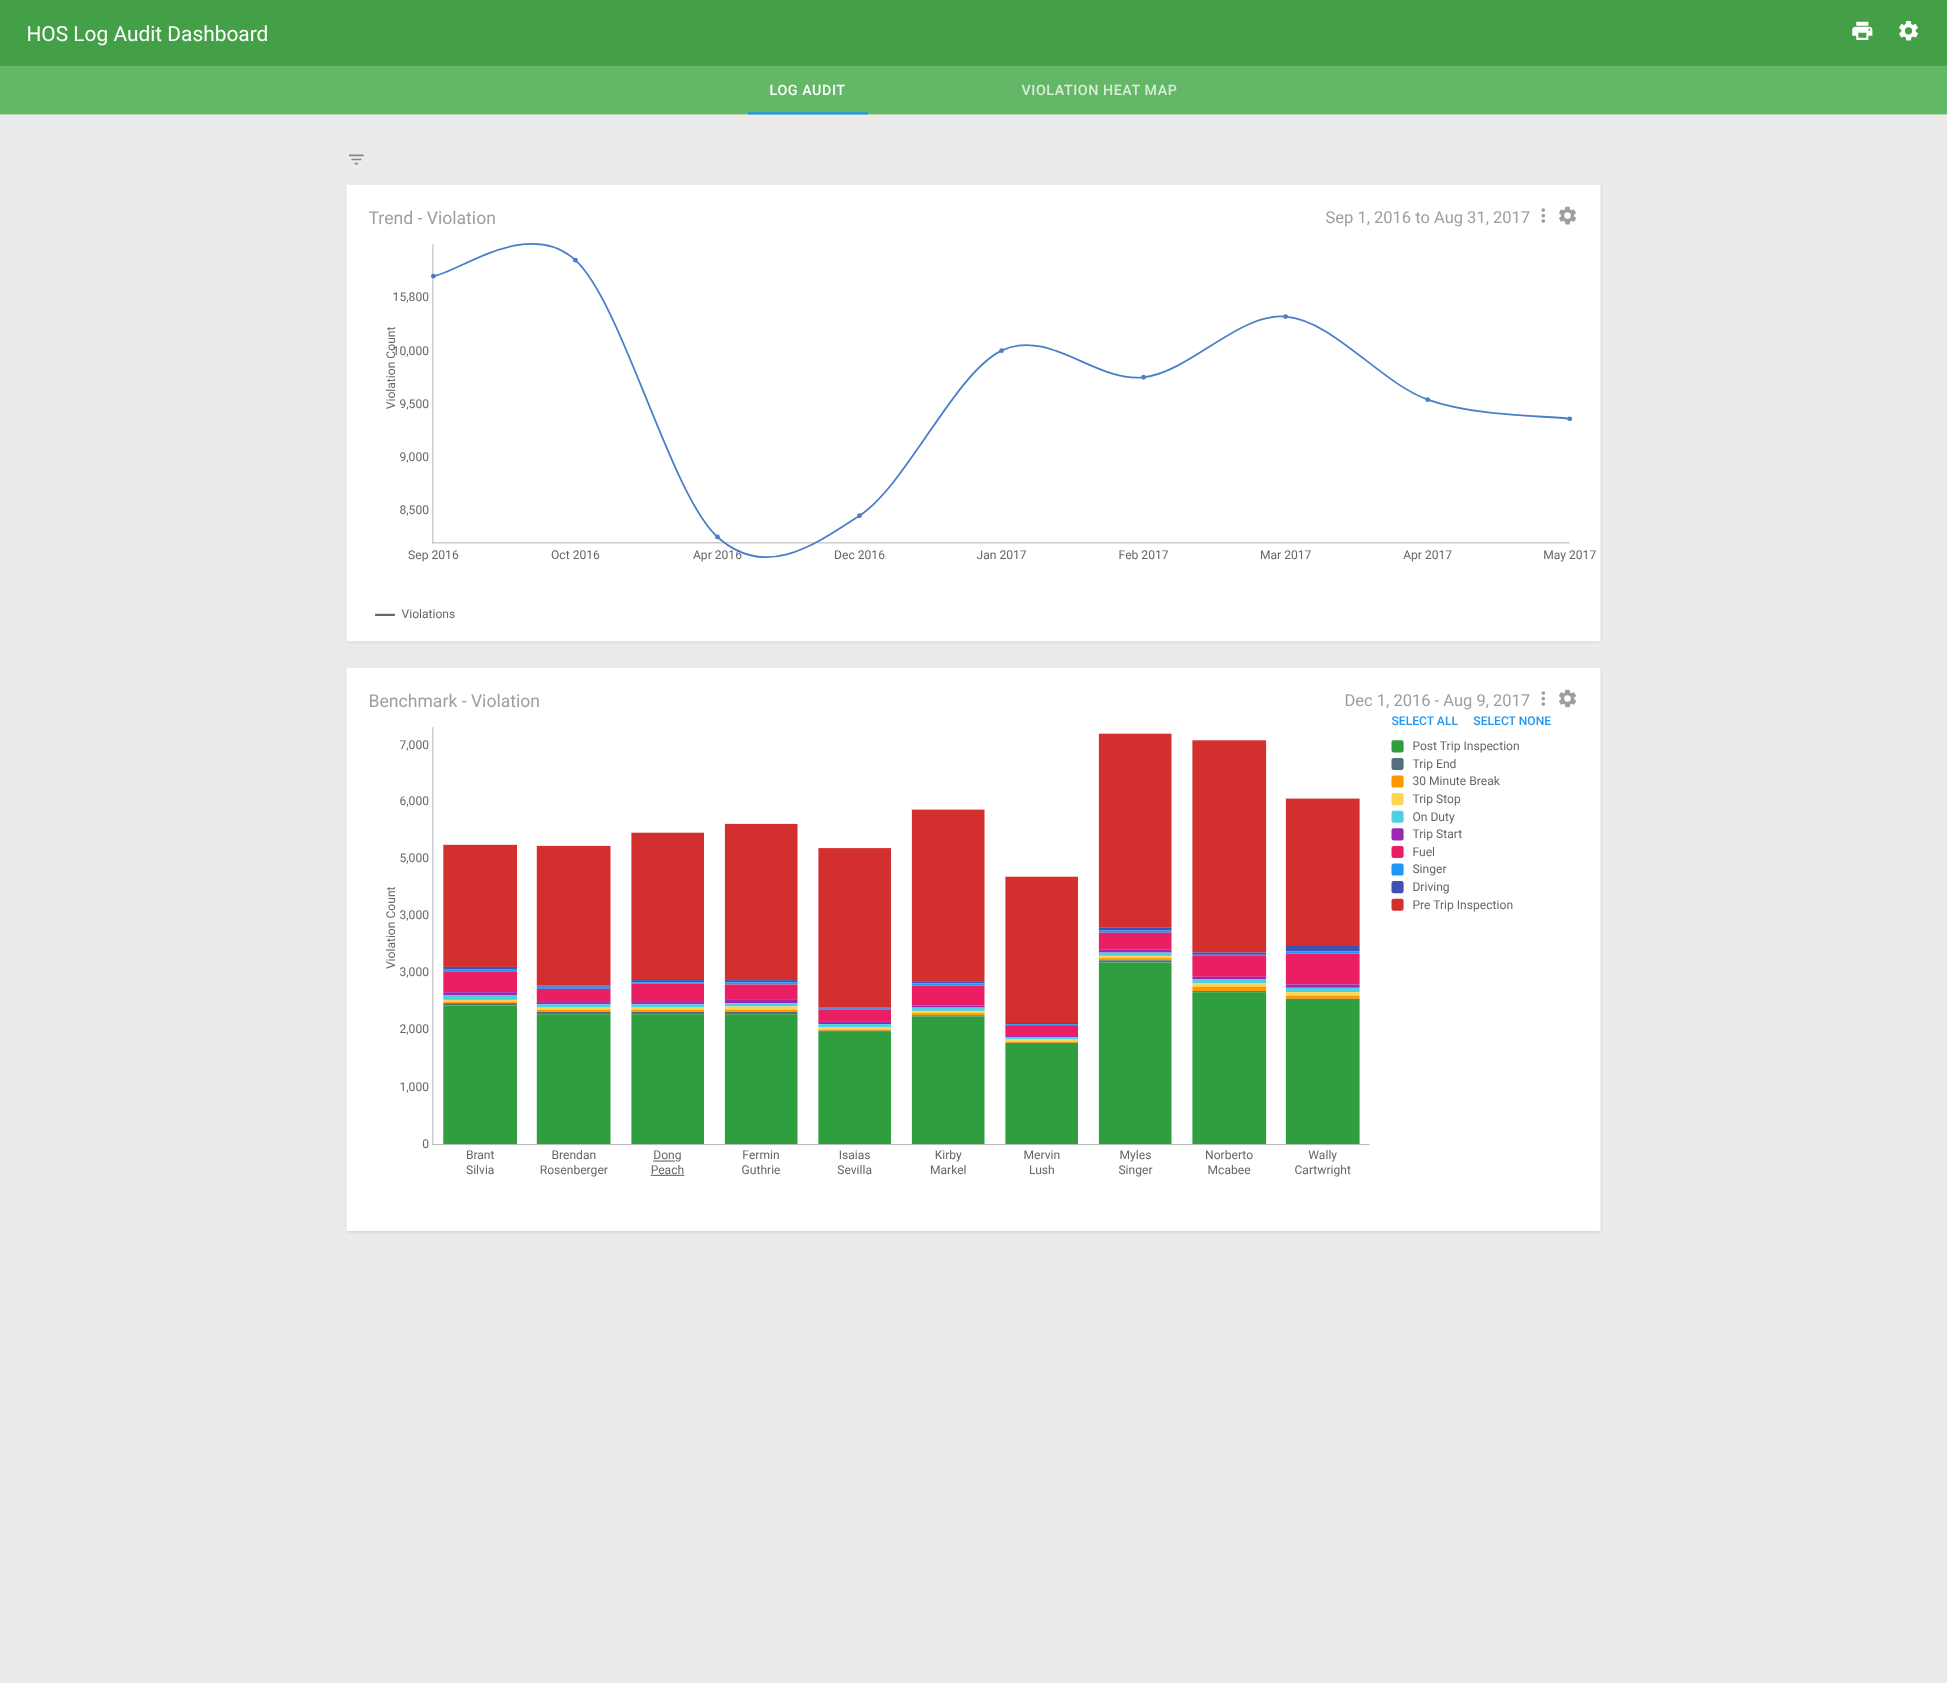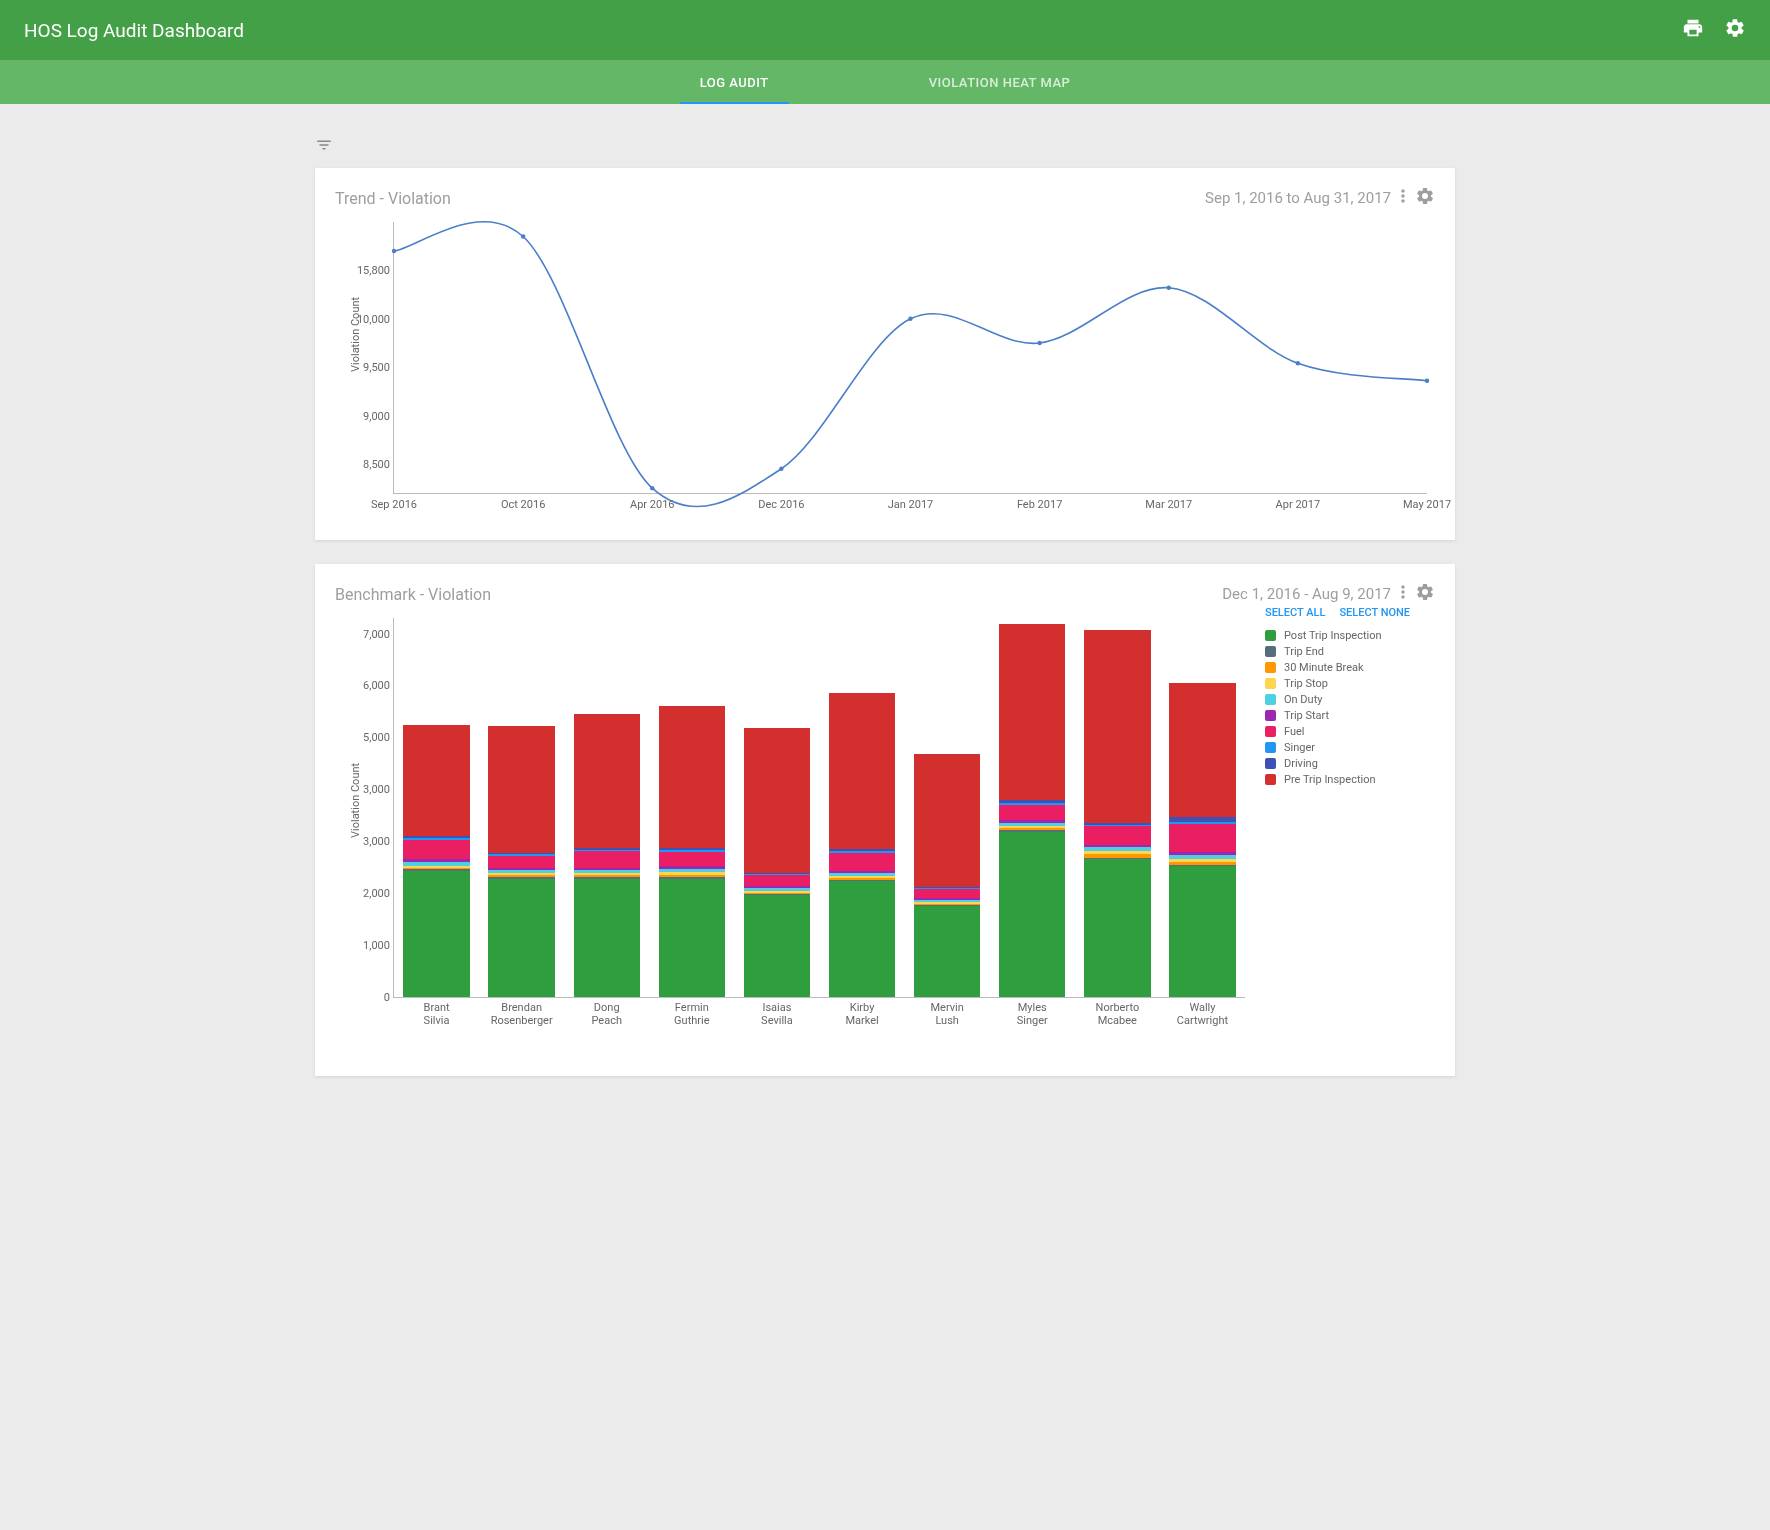--- a/index.html
+++ b/index.html
@@ -101,20 +101,24 @@
           <div class="x-tick" style="left: 129.125px;">Oct 2016</div>
           <div class="x-tick" style="left: 258.25px;">Apr 2016</div>
           <div class="x-tick" style="left: 387.375px;">Dec 2016</div>
           <div class="x-tick" style="left: 516.5px;">Jan 2017</div>
           <div class="x-tick" style="left: 645.625px;">Feb 2017</div>
           <div class="x-tick" style="left: 774.75px;">Mar 2017</div>
           <div class="x-tick" style="left: 903.875px;">Apr 2017</div>
           <div class="x-tick" style="left: 1033px;">May 2017</div>
         </div>
     </div>
+    <div class="legend-line">
+      <div class="swatch"></div>
+      <span>Violations</span>
+    </div>
   </div>
 
   <div class="card">
     <div class="card-header">
       <div class="card-title">Benchmark - Violation</div>
       <div class="card-right">
         <span>Dec 1, 2016 - Aug 9, 2017</span>
         <span><svg viewBox="0 0 24 24">
               <path d="M12 8c1.1 0 2-.9 2-2s-.9-2-2-2-2 .9-2 2 .9 2 2 2zm0 2c-1.1 0-2 .9-2 2s.9 2 2 2 2-.9 2-2-.9-2-2-2zm0 6c-1.1 0-2 .9-2 2s.9 2 2 2 2-.9 2-2-.9-2-2-2z"></path>
             </svg></span>
@@ -153,21 +157,21 @@
             <div class="seg" style="height: 1.55753px; background: rgb(84, 110, 122);"></div>
             <div class="seg" style="height: 2.07671px; background: rgb(255, 152, 0);"></div>
             <div class="seg" style="height: 1.55753px; background: rgb(255, 213, 79);"></div>
             <div class="seg" style="height: 3.11507px; background: rgb(77, 208, 225);"></div>
             <div class="seg" style="height: 2.07671px; background: rgb(156, 39, 176);"></div>
             <div class="seg" style="height: 12.4603px; background: rgb(233, 30, 99);"></div>
             <div class="seg" style="height: 1.55753px; background: rgb(33, 150, 243);"></div>
             <div class="seg" style="height: 1.55753px; background: rgb(63, 81, 181);"></div>
             <div class="seg" style="height: 127.199px; background: rgb(211, 47, 47);"></div>
           </div>
-          <div class="x-tick multiline" style="left: 212.75px;">Dong<br>Peach</div>
+          <div class="x-tick multiline" style="left: 212.75px; text-decoration: underline;">Dong<br>Peach</div>
           <div class="bar-stack" style="left: 179.561px; width: 66.378px;">
             <div class="seg" style="height: 118.373px; background: rgb(46, 158, 63);"></div>
             <div class="seg" style="height: 1.55753px; background: rgb(84, 110, 122);"></div>
             <div class="seg" style="height: 2.07671px; background: rgb(255, 152, 0);"></div>
             <div class="seg" style="height: 2.07671px; background: rgb(255, 213, 79);"></div>
             <div class="seg" style="height: 3.11507px; background: rgb(77, 208, 225);"></div>
             <div class="seg" style="height: 2.07671px; background: rgb(156, 39, 176);"></div>
             <div class="seg" style="height: 16.6137px; background: rgb(233, 30, 99);"></div>
             <div class="seg" style="height: 1.55753px; background: rgb(33, 150, 243);"></div>
             <div class="seg" style="height: 2.07671px; background: rgb(63, 81, 181);"></div>

